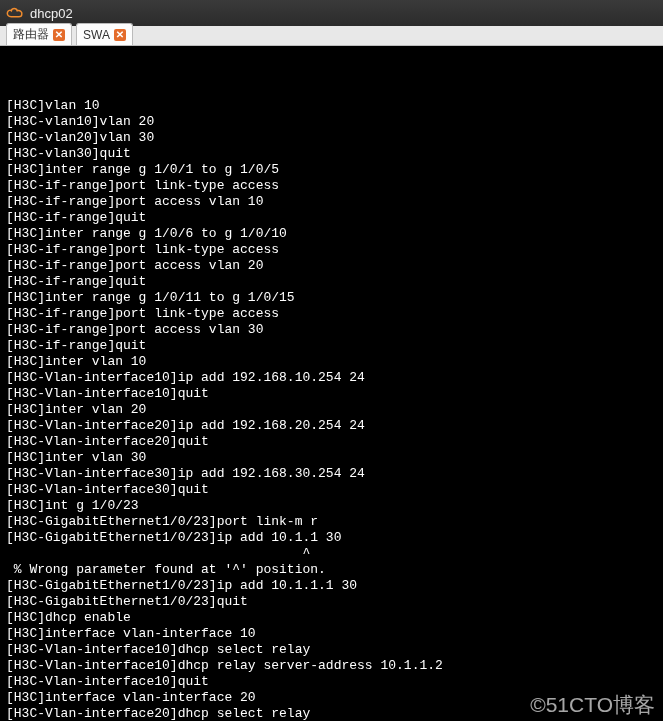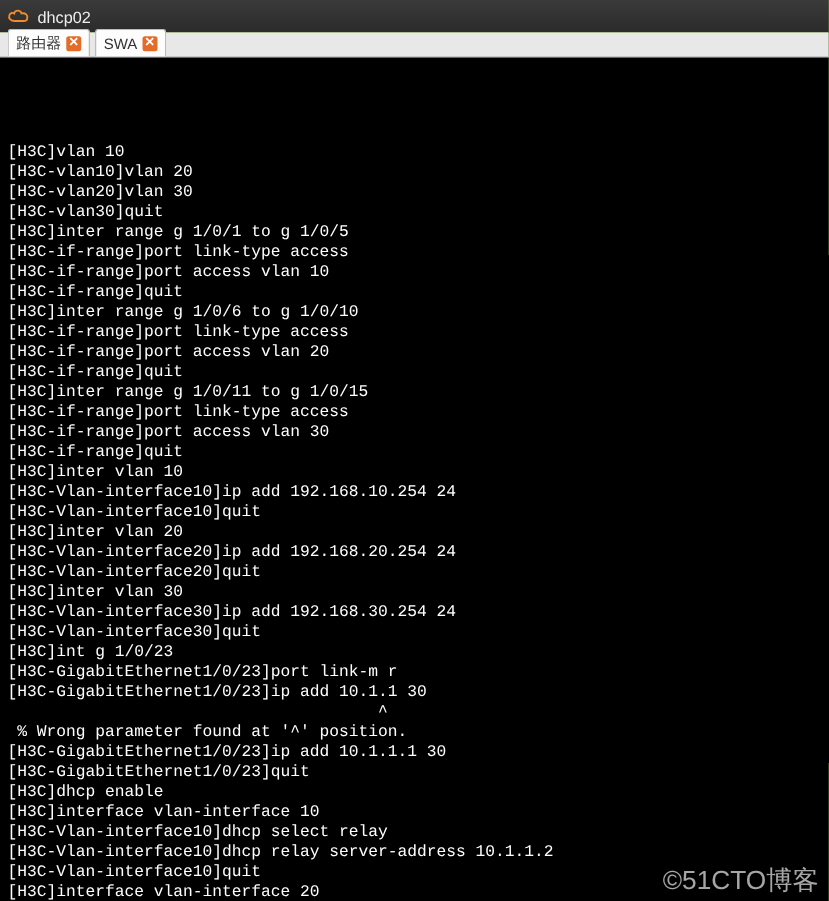--- a/index.html
+++ b/index.html
@@ -72,21 +72,21 @@
     border-radius: 2px;
     font-weight: bold;
   }
   .terminal {
     flex: 1;
     background: #000;
     color: #fff;
     font-family: "Consolas", "Courier New", monospace;
     font-size: 13px;
     line-height: 16px;
-    padding: 20px 6px;
+    padding: 4px 6px;
     white-space: pre;
     overflow: hidden;
     position: relative;
   }
   .terminal .line { display: block; min-height: 16px; }
   .watermark {
     position: absolute;
     right: 8px;
     bottom: 8px;
     color: rgba(255,255,255,0.65);

